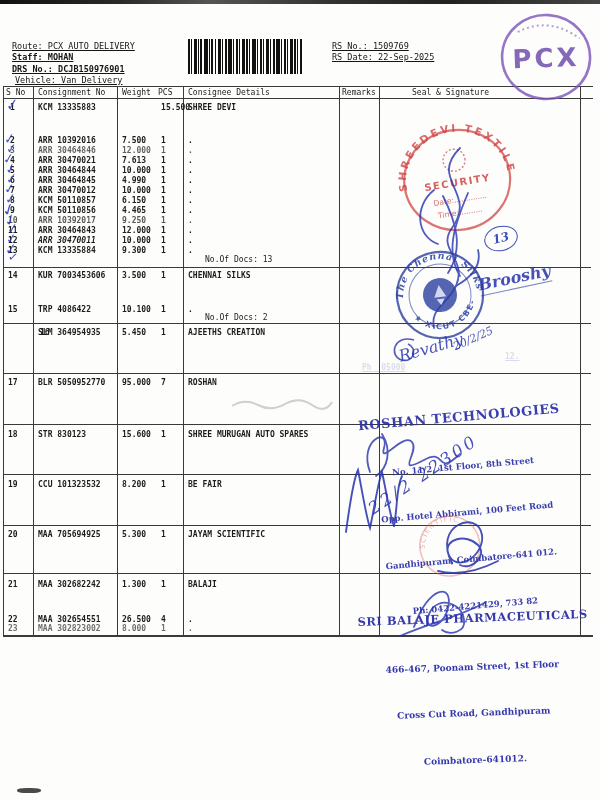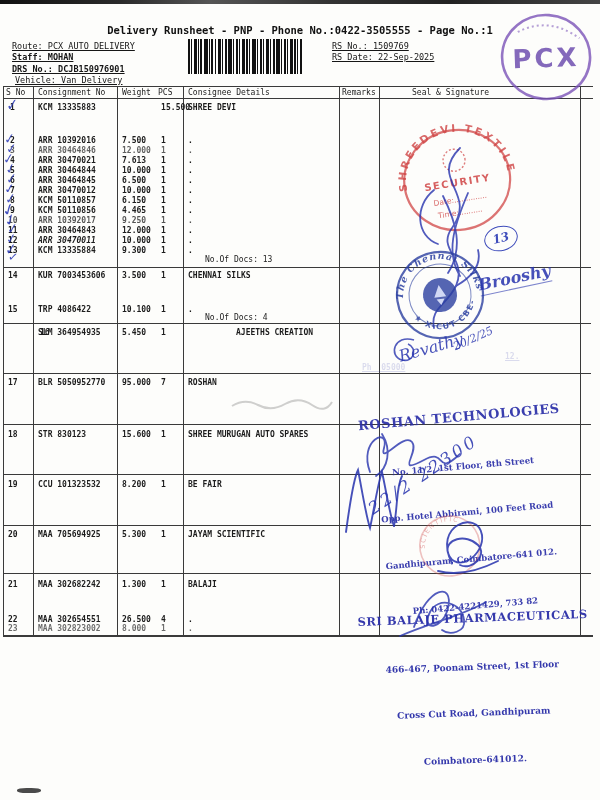--- a/index.html
+++ b/index.html
@@ -29,21 +29,20 @@
   svg{position:absolute;overflow:visible;}
 </style>
 </head>
 <body>
 
 <div class="page">
 
   <div class="topbar"></div>
   <div class="smudge" style="left:17px;top:788px;width:24px;height:5px;"></div>
 
-  <div class="sub" style="top:24px;">Delivery Runsheet - PNP - Phone No.:0422-3505555 - Page No.:1</div>
 
   <div class="meta" style="left:12px;top:41px;">Route: PCX AUTO DELIVERY</div>
   <div class="meta b" style="left:12px;top:52px;">Staff: MOHAN</div>
   <div class="meta b" style="left:12px;top:64px;">DRS No.: DCJB150976901</div>
   <div class="meta" style="left:15px;top:75px;">Vehicle: Van Delivery</div>
   <div class="meta" style="left:332px;top:41px;">RS No.: 1509769</div>
   <div class="meta" style="left:332px;top:52px;">RS Date: 22-Sep-2025</div>
 
   <svg style="left:188px;top:39px;" width="115" height="35">
     <g fill="#111">
@@ -135,21 +134,21 @@
   <div class="t" style="left:188px;top:156px;">.</div>
 
   <div class="t" style="left:10px;top:166px;">5</div>
   <div class="t" style="left:38px;top:166px;">ARR 30464844</div>
   <div class="t" style="left:122px;top:166px;">10.000</div>
   <div class="t" style="left:161px;top:166px;">1</div>
   <div class="t" style="left:188px;top:166px;">.</div>
 
   <div class="t" style="left:10px;top:176px;">6</div>
   <div class="t" style="left:38px;top:176px;">ARR 30464845</div>
-  <div class="t" style="left:122px;top:176px;">6.500</div>
+  <div class="t" style="left:122px;top:176px;">4.990</div>
   <div class="t" style="left:161px;top:176px;">1</div>
   <div class="t" style="left:188px;top:176px;">.</div>
 
   <div class="t" style="left:10px;top:186px;">7</div>
   <div class="t" style="left:38px;top:186px;">ARR 30470012</div>
   <div class="t" style="left:122px;top:186px;">10.000</div>
   <div class="t" style="left:161px;top:186px;">1</div>
   <div class="t" style="left:188px;top:186px;">.</div>
 
   <div class="t" style="left:10px;top:196px;">8</div>
@@ -195,27 +194,27 @@
   <div class="t" style="left:122px;top:271px;">3.500</div>
   <div class="t" style="left:161px;top:271px;">1</div>
   <div class="t" style="left:188px;top:271px;">CHENNAI SILKS</div>
 
   <div class="t" style="left:8px;top:305px;">15</div>
   <div class="t" style="left:38px;top:305px;">TRP 4086422</div>
   <div class="t" style="left:122px;top:305px;">10.100</div>
   <div class="t" style="left:161px;top:305px;">1</div>
   <div class="t" style="left:188px;top:305px;">.</div>
 
-  <div class="th" style="left:205px;top:313px;">No.Of Docs: 4</div>
+  <div class="th" style="left:205px;top:313px;">No.Of Docs: 2</div>
 
   <div class="t" style="left:8px;top:328px;margin-left:32px;">16</div>
   <div class="t" style="left:38px;top:328px;">SLM 364954935</div>
   <div class="t" style="left:122px;top:328px;">5.450</div>
   <div class="t" style="left:161px;top:328px;">1</div>
-  <div class="t" style="left:188px;top:328px;margin-left:48px;">AJEETHS CREATION</div>
+  <div class="t" style="left:188px;top:328px;">AJEETHS CREATION</div>
 
   <div class="t" style="left:8px;top:378px;">17</div>
   <div class="t" style="left:38px;top:378px;">BLR 5050952770</div>
   <div class="t" style="left:122px;top:378px;">95.000</div>
   <div class="t" style="left:161px;top:378px;">7</div>
   <div class="t" style="left:188px;top:378px;">ROSHAN</div>
 
   <div class="t" style="left:8px;top:430px;">18</div>
   <div class="t" style="left:38px;top:430px;">STR 830123</div>
   <div class="t" style="left:122px;top:430px;">15.600</div>

